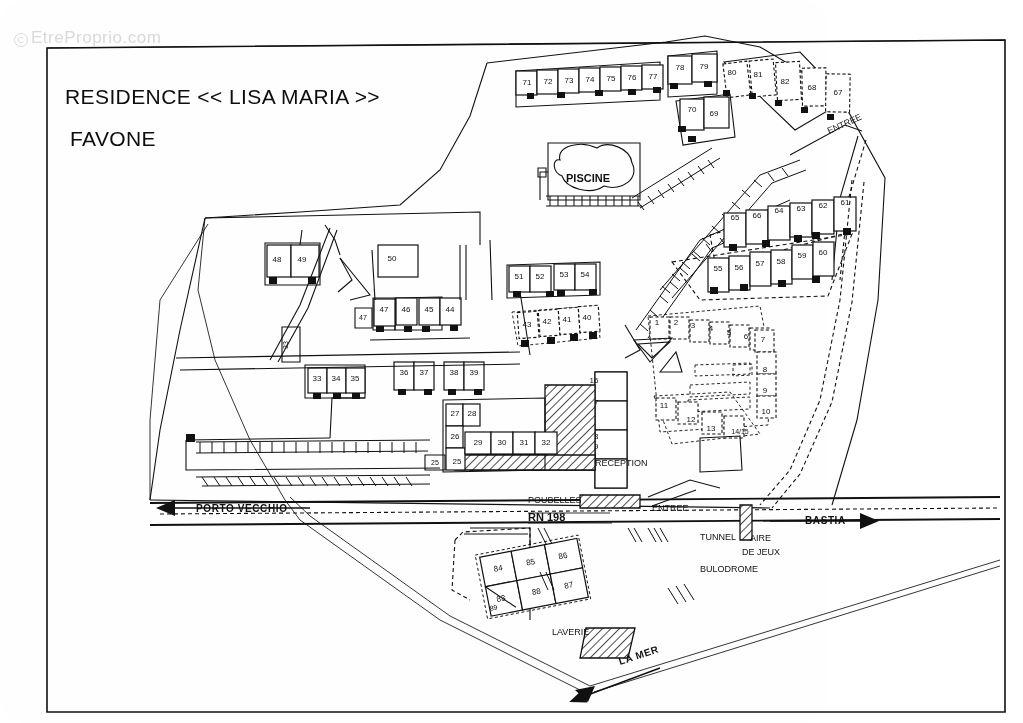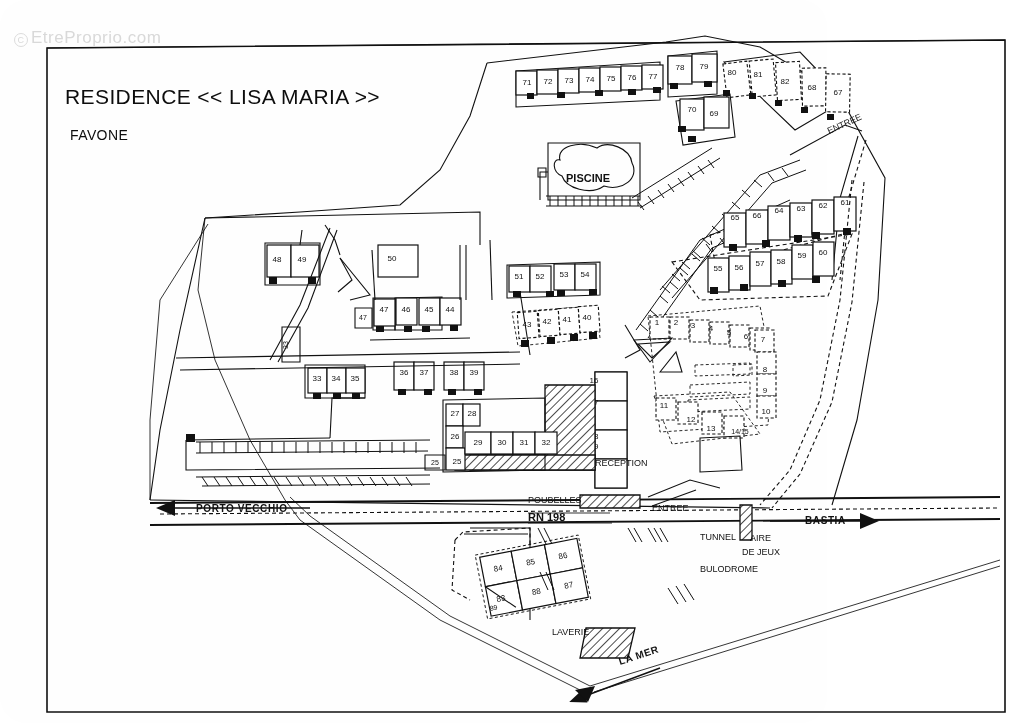--- a/index.html
+++ b/index.html
@@ -6,21 +6,21 @@
   body{width:1023px;height:723px;overflow:hidden;position:relative;
        font-family:"Liberation Sans", sans-serif;color:#111;}
   #stage{position:absolute;inset:0;width:827px;height:723px;background:#fefefe;border-radius:26px;}
   svg#plan{position:absolute;left:0;top:0;width:1023px;height:723px;}
   .wm{position:absolute;left:14px;top:28px;font-size:17px;letter-spacing:.5px;
       color:#d9d9d9;font-family:"Liberation Sans",sans-serif;user-select:none;}
   .wm .c{display:inline-block;border:1.3px solid #dcdcdc;border-radius:50%;
          width:12px;height:12px;line-height:12px;font-size:9px;text-align:center;margin-right:3px;}
   .ttl{position:absolute;font-family:"Liberation Sans",sans-serif;color:#0d0d0d;}
   #t1{left:65px;top:85px;font-size:21px;letter-spacing:.4px;text-align:right;}
-  #t2{left:70px;top:127px;font-size:14px;letter-spacing:.4px;}
+  #t2{left:70px;top:127px;font-size:21px;letter-spacing:.4px;}
   text{font-family:"Liberation Sans",sans-serif;fill:#111;}
   .lot{font-size:8px;text-anchor:middle;dominant-baseline:middle;}
   .lotS{font-size:7px;text-anchor:middle;dominant-baseline:middle;}
   .lab{font-size:9px;}
   .labB{font-size:11px;font-weight:bold;}
   .road{font-size:10px;font-weight:bold;letter-spacing:.6px;}
   .lineT{fill:none;stroke:#111;stroke-width:1.1;}
   .lineTh{fill:none;stroke:#111;stroke-width:1.9;}
   .lineThin{fill:none;stroke:#111;stroke-width:.85;}
   .dash{fill:none;stroke:#111;stroke-width:1.1;stroke-dasharray:4 3;}

